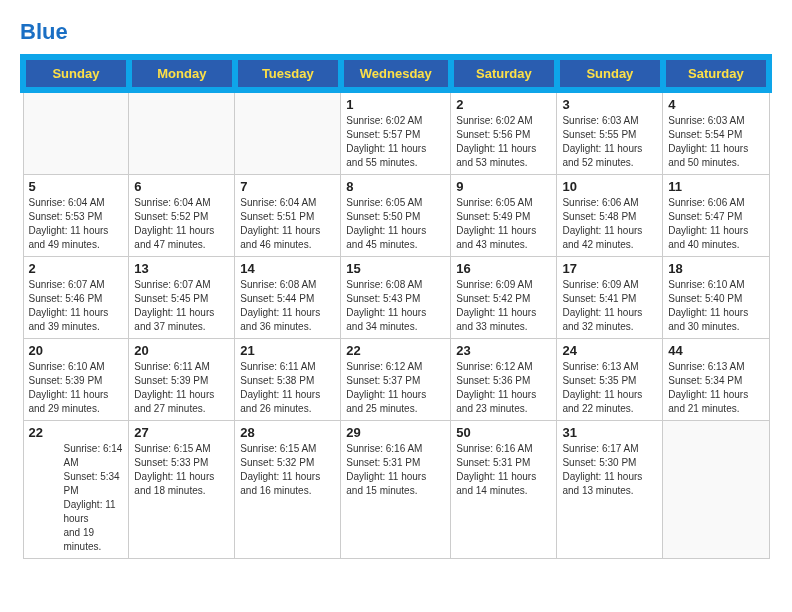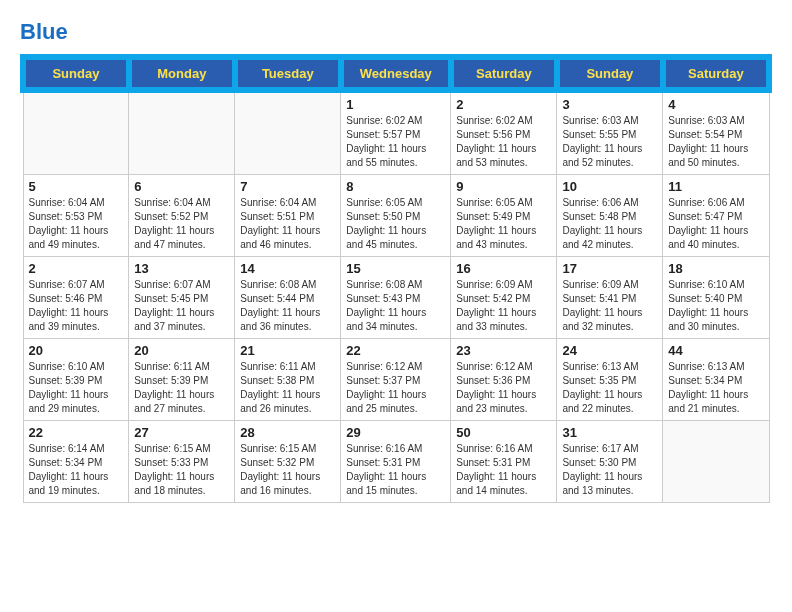--- a/index.html
+++ b/index.html
@@ -294,21 +294,21 @@
           <div class="day-num">44</div>
           <div class="day-info" style="white-space: pre-line;">Sunrise: 6:13 AM
 Sunset: 5:34 PM
 Daylight: 11 hours
 and 21 minutes.</div>
         </td>
       </tr>
       <tr>
         <td>
           <div class="day-num">22</div>
-          <div class="day-info" style="white-space: pre-line;">Sunrise: 6:14 AM
+          <div class="day-info" style="white-space: pre-line; margin-left: 35px;">Sunrise: 6:14 AM
 Sunset: 5:34 PM
 Daylight: 11 hours
 and 19 minutes.</div>
         </td>
         <td>
           <div class="day-num">27</div>
           <div class="day-info" style="white-space: pre-line;">Sunrise: 6:15 AM
 Sunset: 5:33 PM
 Daylight: 11 hours
 and 18 minutes.</div>

